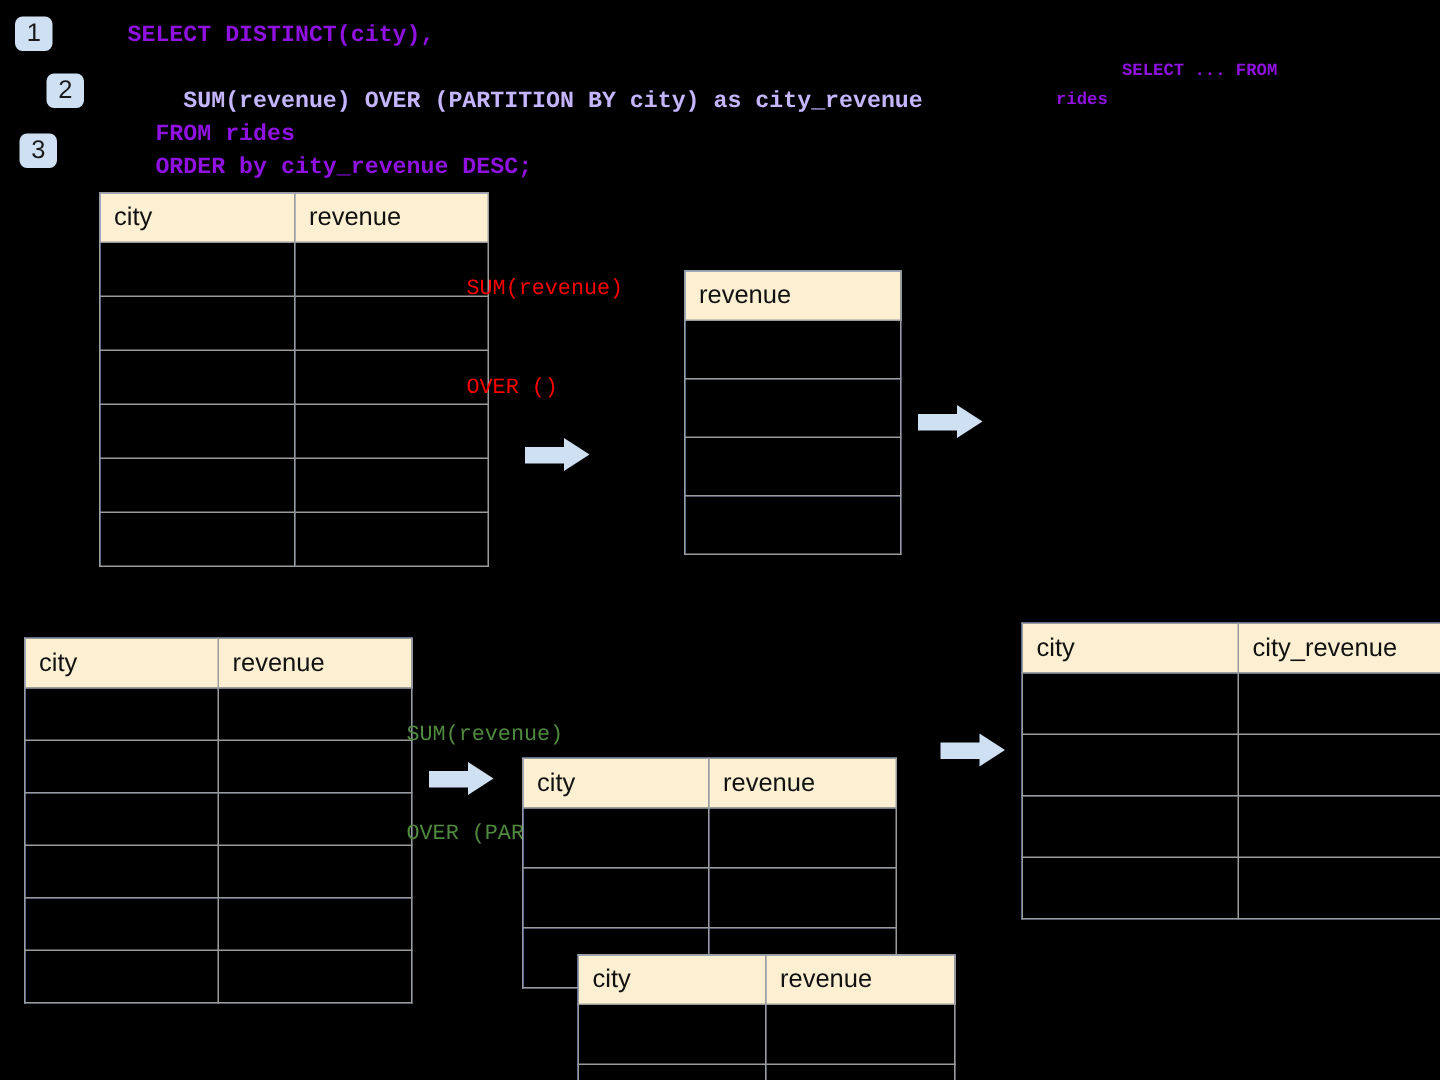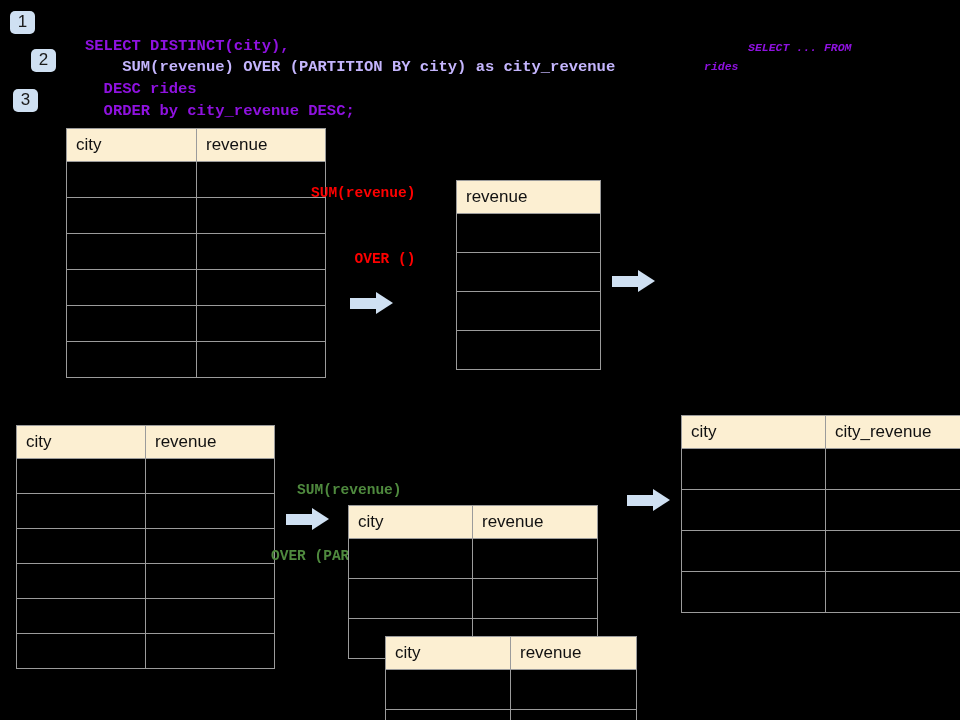--- a/index.html
+++ b/index.html
@@ -39,32 +39,30 @@
   .c-green{color:#c4b5fd;}
 
   .side-note{
     position:absolute;
     font-family:"Liberation Mono","DejaVu Sans Mono",monospace;
     font-size:11.5px;
     line-height:19px;
     font-weight:bold;
     white-space:pre;
     color:#8f12e0;
-    font-style:italic;
   }
 
   
   .anno{
     position:absolute;
     font-family:"Liberation Mono","DejaVu Sans Mono",monospace;
     font-size:14.5px;
     line-height:22px;
-    font-weight:bold;
+    font-weight:normal;
     white-space:pre;
-    text-align:right;
   }
   .anno.red{color:#fe0000;}
   .anno.green{color:#4f8a3e;}
 
   
   .tbl{
     position:absolute;
     border-collapse:collapse;
     table-layout:fixed;
     background:#3b82f6;
@@ -113,23 +111,23 @@
   <div class="badge" style="left:10px;top:11px;">
     <span>1</span>
   </div>
   <div class="badge" style="left:31px;top:49px;">
     <span>2</span>
   </div>
   <div class="badge" style="left:13px;top:89px;">
     <span>3</span>
   </div>
 
-  <div class="code c-purple" style="left:85px;top:12px;margin-top:23px;">SELECT DISTINCT(city),</div>
+  <div class="code c-purple" style="left:85px;top:12px;">SELECT DISTINCT(city),</div>
   <div class="code c-green" style="left:85px;top:56px;">    SUM(revenue) OVER (PARTITION BY city) as city_revenue</div>
-  <div class="code c-purple" style="left:85px;top:78px;">  DESC rides</div>
+  <div class="code c-purple" style="left:85px;top:78px;">  FROM rides</div>
   <div class="code c-purple" style="left:85px;top:100px;">  ORDER by city_revenue DESC;</div>
 
   <div class="side-note" style="left:748px;top:38px;"><span>SELECT ... FROM</span></div>
   <div class="side-note" style="left:704px;top:57px;"><span>rides</span></div>
 
   <table class="tbl" style="left:66px;top:128px;width:239px;">
     <tbody>
         <tr>
       <td class="hd" style="width:120px;">city</td>
       <td class="hd" style="width:119px;">revenue</td>

